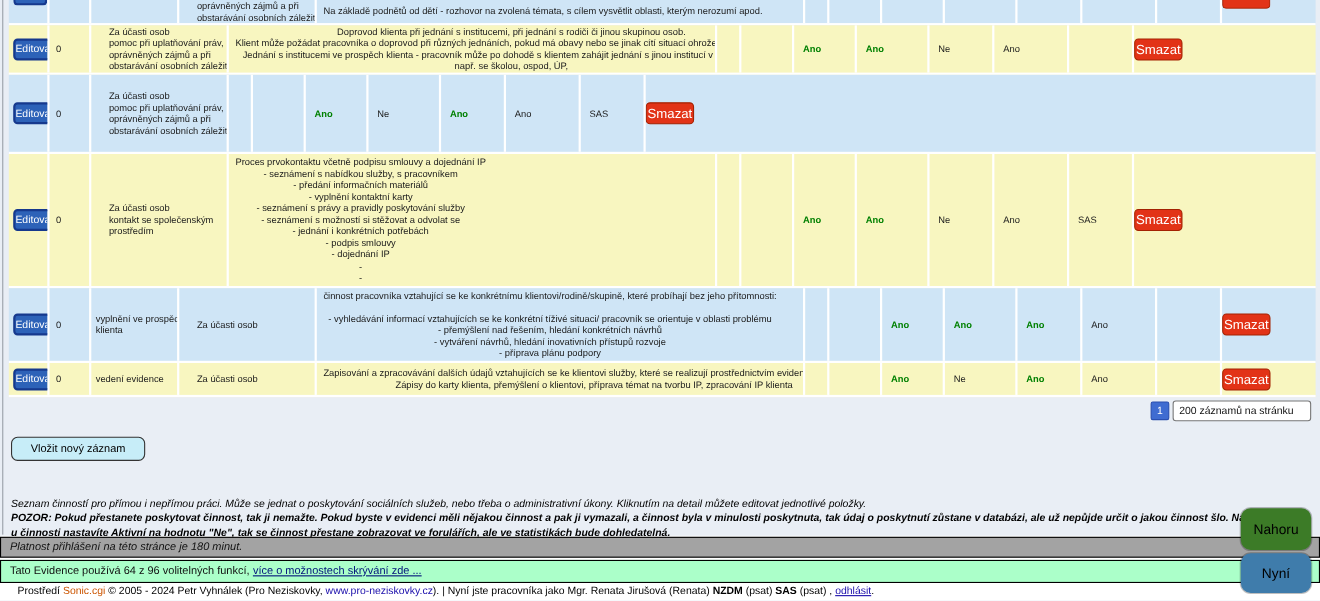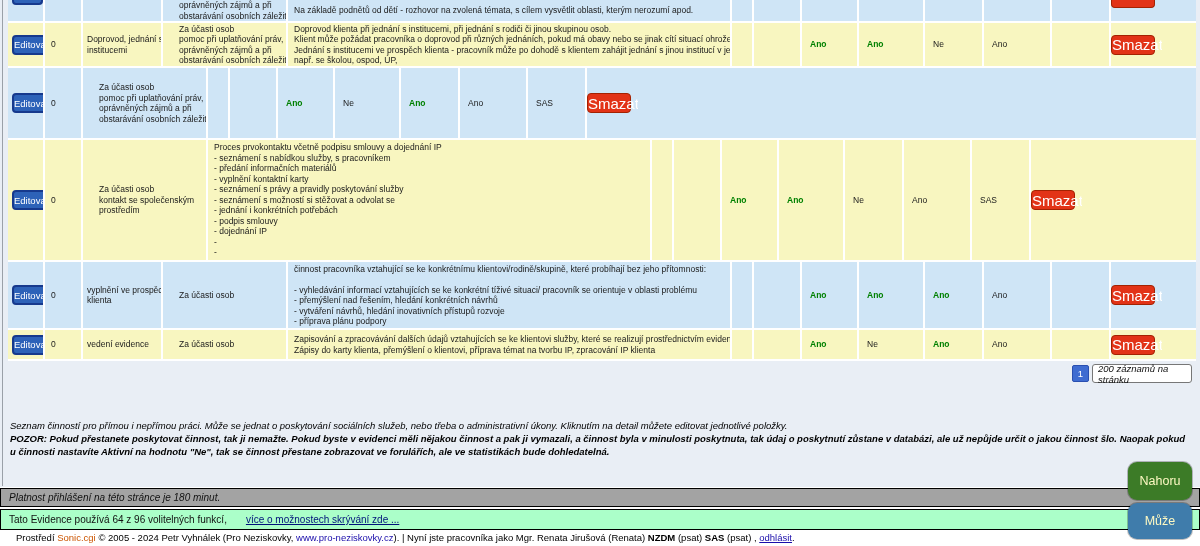--- a/index.html
+++ b/index.html
@@ -16,69 +16,69 @@
   .row { display:flex; width:1188px; border-bottom:2px solid #fff; }
   .row.blue   { background:#cfe5f6; }
   .row.yellow { background:#f8f6c0; }
   .cell { border-right:2px solid #fff; display:flex; align-items:center; overflow:hidden;
           font-size:8.5px; line-height:10.5px; color:#1a1a1a; }
   .cell:last-child { border-right:none; }
   .c-edit { width:37px; padding-left:4px; }
   .c-num  { width:38px; padding-left:6px; }
   .c-name { width:80px; padding-left:4px; white-space:pre; }
   .c-ucast{ width:125px; padding-left:16px; white-space:pre; }
-  .c-desc { width:444px; padding-left:6px; white-space:pre; }
+  .c-desc { width:444px; padding-left:6px; white-space:pre;text-align:center; }
   .c-b1 { width:22px; } .c-b2 { width:48px; }
   .c-f1 { width:57px; padding-left:8px; } .c-f2 { width:66px; padding-left:8px; }
   .c-f3 { width:59px; padding-left:8px; } .c-f4 { width:68px; padding-left:8px; }
   .c-sas{ width:59px; padding-left:8px; }
   .c-del{ width:51px; justify-content:flex-start; }
   .v { font-weight:400; }
   .v.green { color:#008000; font-weight:700; }
 
   .btn-edit { width:46px; height:20px; background:#2d62b8; border:2px solid #16398d;
     border-radius:4px; color:#fff; font-size:9.5px; font-family:inherit; cursor:pointer; }
   .btn-del { width:44px; height:20px; background:#e23317; border:1px solid #a32202;
-    border-radius:4px; color:#fff; font-size:15px; font-family:inherit; cursor:pointer; }
+    border-radius:4px; color:#fff; font-size:12px; font-family:inherit; cursor:pointer; }
   .sliver-edit { width:46px; height:5px; background:#2d62b8; border:2px solid #16398d; border-top:none;
     border-radius:0 0 4px 4px; margin-left:4px; }
   .sliver-del { width:44px; height:8px; background:#e23317; border:1px solid #a32202; border-top:none;
     border-radius:0 0 4px 4px; }
   .top-align { align-items:flex-start; }
 
   
   .pagerow { height:25px; display:flex; justify-content:flex-end; align-items:center;
     padding-right:8px; gap:3px; }
   .pagebox { width:17px; height:17px; background:#3f6cd1; border:1px solid #2a4fb0; border-radius:2px;
     color:#fff; font-size:9.5px; display:flex; align-items:center; justify-content:center; cursor:pointer; }
-  .perpage { width:100px; height:19px; background:#fff; border:1px solid #777; border-radius:3px;
-    font-size:9.5px; display:flex; align-items:center; padding-left:5px; cursor:pointer;font-style:italic; }
+  .perpage { width:126px; height:19px; background:#fff; border:1px solid #777; border-radius:3px;
+    font-size:9.5px; display:flex; align-items:center; padding-left:5px; cursor:pointer; }
 
   
   .insertrow { margin:11px 0 0 10px; }
   .btn-insert { width:122px; height:22px; background:#c7edf8; border:1px solid #333; border-radius:6px;
     font-size:10px; font-family:inherit; color:#000; cursor:pointer; }
   .notes { margin:9px 10px 0 10px; font-size:9.5px; line-height:13px; color:#000; }
   .notes .intro { font-style:italic;margin-top:33px; }
   .notes .warn { font-style:italic; font-weight:700; }
 
   
   .bar { position:absolute; left:0; width:1200px; border:1px solid #000; display:flex;
     align-items:center; padding-left:8px; font-size:10px; }
   #sessionbar { top:488px; height:19px; background:#a3a3a3; font-style:italic; }
   #funcbar { top:509px; height:21px; background:#abffc9; }
-  #funcbar a { color:#00127a; text-decoration:underline; cursor:pointer; margin-left:19px; }
+  #funcbar a { color:#00127a; text-decoration:underline; cursor:pointer; margin-left:3px; }
   #footer { position:absolute; top:532px; left:16px; font-size:9.5px; color:#000; white-space:nowrap; }
   #footer .lnk-orange { color:#cc5500; cursor:pointer; }
   #footer .lnk-blue { color:#1a0dab; cursor:pointer; }
   #footer .lnk-logout { color:#1a0dab; text-decoration:underline; cursor:pointer; }
   #footer b { font-weight:700; }
 
   
-  .navbtn { position:absolute; right:8px; width:64px; color:#fef9c3; font-size:12.5px; font-family:inherit;
+  .navbtn { position:absolute; right:8px; width:64px; color:#000000; font-size:12.5px; font-family:inherit;
     border:none; border-radius:9px; cursor:pointer; z-index:10; box-shadow:0 0 0 1px rgba(0,0,0,.25); }
   #btn-up { top:462px; height:38px; background:#3c7b27; }
   #btn-down { top:503px; height:36px; background:#3f7cab; }
 </style>
 </head>
 <body>
 
 <div id="upper">
   <div class="tbl">
 
@@ -101,22 +101,20 @@
       <div class="cell c-del top-align">
         <div class="sliver-del"></div>
       </div>
     </div>
 
     <div class="row yellow" style="height:45px">
       <div class="cell c-edit">
         <button class="btn-edit">Editovat</button>
       </div>
       <div class="cell c-num">0</div>
-      <div class="cell c-name">Doprovod, jednání s
-institucemi</div>
       <div class="cell c-ucast">Za účasti osob
 pomoc při uplatňování práv,
 oprávněných zájmů a při
 obstarávání osobních záležitostí</div>
       <div class="cell c-desc">Doprovod klienta při jednání s institucemi, při jednání s rodiči či jinou skupinou osob.
 Klient může požádat pracovníka o doprovod při různých jednáních, pokud má obavy nebo se jinak cítí situací ohrožený nebo se stydí.
 Jednání s institucemi ve prospěch klienta - pracovník může po dohodě s klientem zahájit jednání s jinou institucí v jeho prospěch -
 např. se školou, ospod, ÚP,</div>
       <div class="cell c-b1"></div>
       <div class="cell c-b2"></div>
@@ -268,20 +266,23 @@
         <button class="btn-del">Smazat</button>
       </div>
     </div>
   </div>
 
   <div class="pagerow" style="margin-top:361px">
     <div class="pagebox">1</div>
     <div class="perpage">200 záznamů na stránku</div>
   </div>
 
+  <div class="insertrow">
+    <button class="btn-insert">Vložit nový záznam</button>
+  </div>
 
   <div class="notes">
     <div class="intro">Seznam činností pro přímou i nepřímou práci. Může se jednat o poskytování sociálních služeb, nebo třeba o administrativní úkony. Kliknutím na detail můžete editovat jednotlivé položky.</div>
     <div class="warn">POZOR: Pokud přestanete poskytovat činnost, tak ji nemažte. Pokud byste v evidenci měli nějakou činnost a pak ji vymazali, a činnost byla v minulosti poskytnuta, tak údaj o poskytnutí zůstane v databázi, ale už nepůjde určit o jakou činnost šlo. Naopak pokud u činnosti nastavíte Aktivní na hodnotu "Ne", tak se činnost přestane zobrazovat ve forulářích, ale ve statistikách bude dohledatelná.</div>
   </div>
 </div>
 
 <div id="leftline"></div>
 
 <div class="bar" id="sessionbar">
@@ -291,13 +292,13 @@
 <div class="bar" id="funcbar">
   <span>Tato Evidence používá 64 z 96 volitelných funkcí,</span>
   <a>více o možnostech skrývání zde ...</a>
 </div>
 
 <div id="footer">
   <span>Prostředí </span><span class="lnk-orange">Sonic.cgi</span><span> © 2005 - 2024 Petr Vyhnálek (Pro Neziskovky, </span><span class="lnk-blue">www.pro-neziskovky.cz</span><span>). | Nyní jste pracovníka jako Mgr. Renata Jirušová (Renata) </span><b>NZDM</b><span> (psat) </span><b>SAS</b><span> (psat) , </span><span class="lnk-logout">odhlásit</span><span>.</span>
 </div>
 
 <button class="navbtn" id="btn-up">Nahoru</button>
-<button class="navbtn" id="btn-down">Může</button>
+<button class="navbtn" id="btn-down">Nyní</button>
 
 </body></html>

